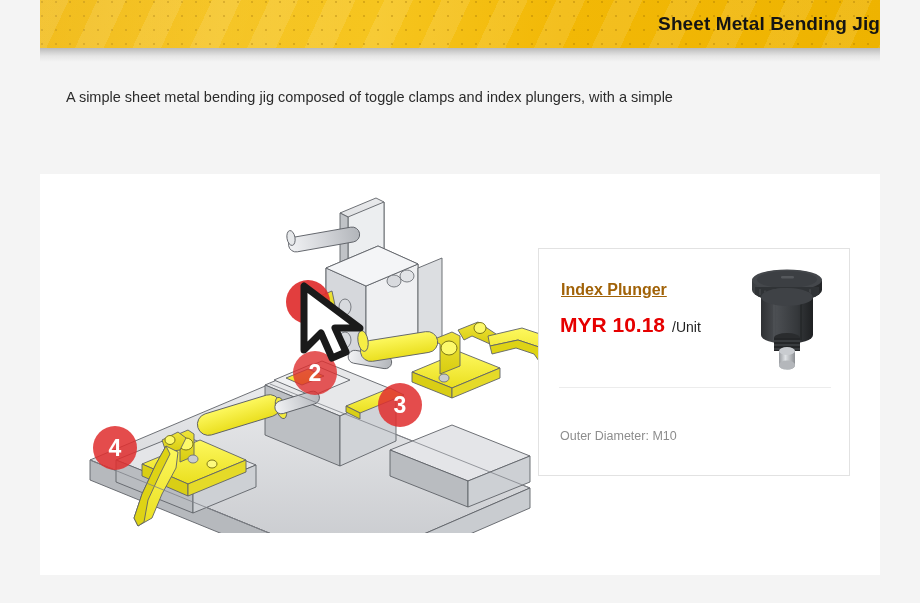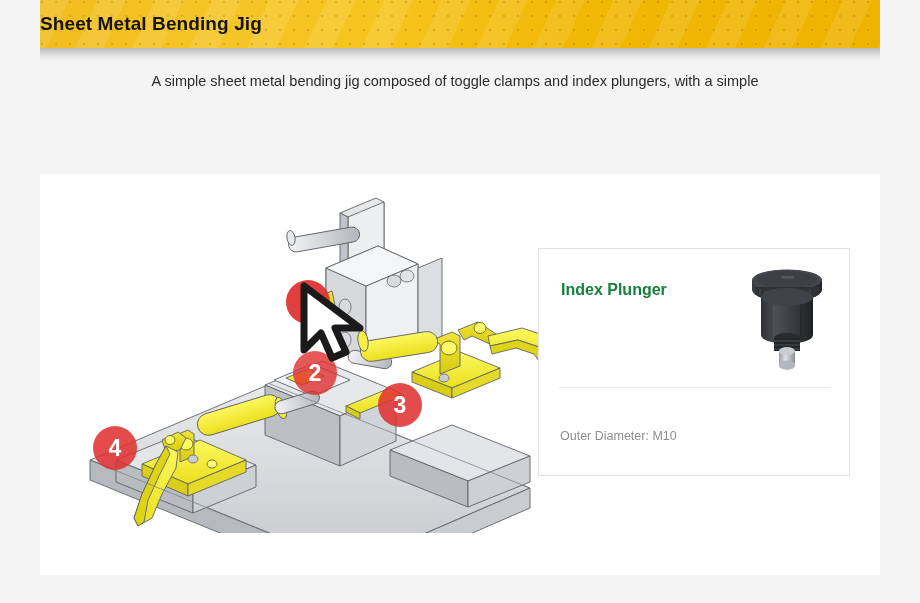--- a/index.html
+++ b/index.html
@@ -22,35 +22,35 @@
       linear-gradient(100deg, #f0b400 0%, #f5c21c 22%, #f6c51f 40%, #f2b806 62%, #eeb300 100%);
     overflow: hidden;
   }
   .banner::after {
     content: ""; position: absolute; inset: 0;
     background: linear-gradient(105deg, rgba(255,255,255,0.12) 0%, rgba(255,255,255,0) 38%);
     pointer-events: none;
   }
   .banner-title {
     position: relative; z-index: 2;
-    line-height: 48px; text-align: left;
+    line-height: 48px; text-align: right;
     font-size: 19px; font-weight: bold; color: #141414;
     letter-spacing: 0.1px;
   }
   .banner-shadow {
     position: absolute; left: 40px; top: 48px; width: 840px; height: 14px;
     background: linear-gradient(to bottom, #b9b9b9 0%, #cfcfcf 26%, #e6e6e6 58%, #f4f4f4 100%);
   }
 
   
   .desc {
     position: absolute; left: 50px; top: 71px; width: 810px;
     font-size: 14.5px; color: #2b2b2b; line-height: 20.5px;
   }
-  .desc p { margin: 0; text-align: center; }
+  .desc p { margin: 16px; }
 
   
   .content-card {
     position: absolute; left: 40px; top: 174px; width: 840px; height: 401px;
     background: #ffffff;
   }
 
   
   .illus { position: absolute; left: 20px; top: 14px; width: 500px; height: 345px; }
   .illus svg { display: block; }
@@ -72,21 +72,21 @@
 
   .cursor { position: absolute; left: 239px; top: 93px; width: 72px; height: 84px; }
 
   
   .product-card {
     position: absolute; left: 498px; top: 74px; width: 312px; height: 228px;
     background: #ffffff; border: 1px solid #e2e2e2;
   }
   .p-title {
     position: absolute; left: 22px; top: 32px;
-    font-size: 16px; font-weight: bold; color: #15803d;
+    font-size: 16px; font-weight: bold; color: #a16207; text-decoration: underline;
   }
   .p-price-row { position: absolute; left: 21px; top: 64px; display: flex; align-items: baseline; }
   .p-price { font-size: 21px; font-weight: bold; color: #e60000; }
   .p-unit { font-size: 14px; color: #222; margin-left: 7px; }
   .p-divider {
     position: absolute; left: 20px; top: 138px; width: 272px; height: 1px;
     background: #ececec;
   }
   .p-spec {
     position: absolute; left: 21px; top: 180px;
@@ -270,20 +270,24 @@
 
       <svg class="cursor" viewBox="0 0 72 84">
         <g transform="translate(3,3)">
           <path d="M2,2 L2,66 L19,49 L30,74 L44,68 L33,44 L58,44 Z" fill="#ffffff" stroke="#1a1a1a" stroke-width="7" stroke-linejoin="round"></path>
         </g>
       </svg>
     </div>
 
     <div class="product-card">
       <div class="p-title">Index Plunger</div>
+      <div class="p-price-row">
+        <span class="p-price">MYR 10.18</span>
+        <span class="p-unit">/Unit</span>
+      </div>
       <div class="p-divider"></div>
       <div class="p-spec">Outer Diameter: M10</div>
 
       <svg class="p-image" viewBox="0 0 96 116">
         <defs>
           <linearGradient id="knob" x1="0" y1="0" x2="1" y2="0">
             <stop offset="0" stop-color="#3a3d40"></stop>
               <stop offset="0.25" stop-color="#55585c"></stop>
             <stop offset="0.62" stop-color="#3c3f42"></stop>
               <stop offset="1" stop-color="#232527"></stop>

